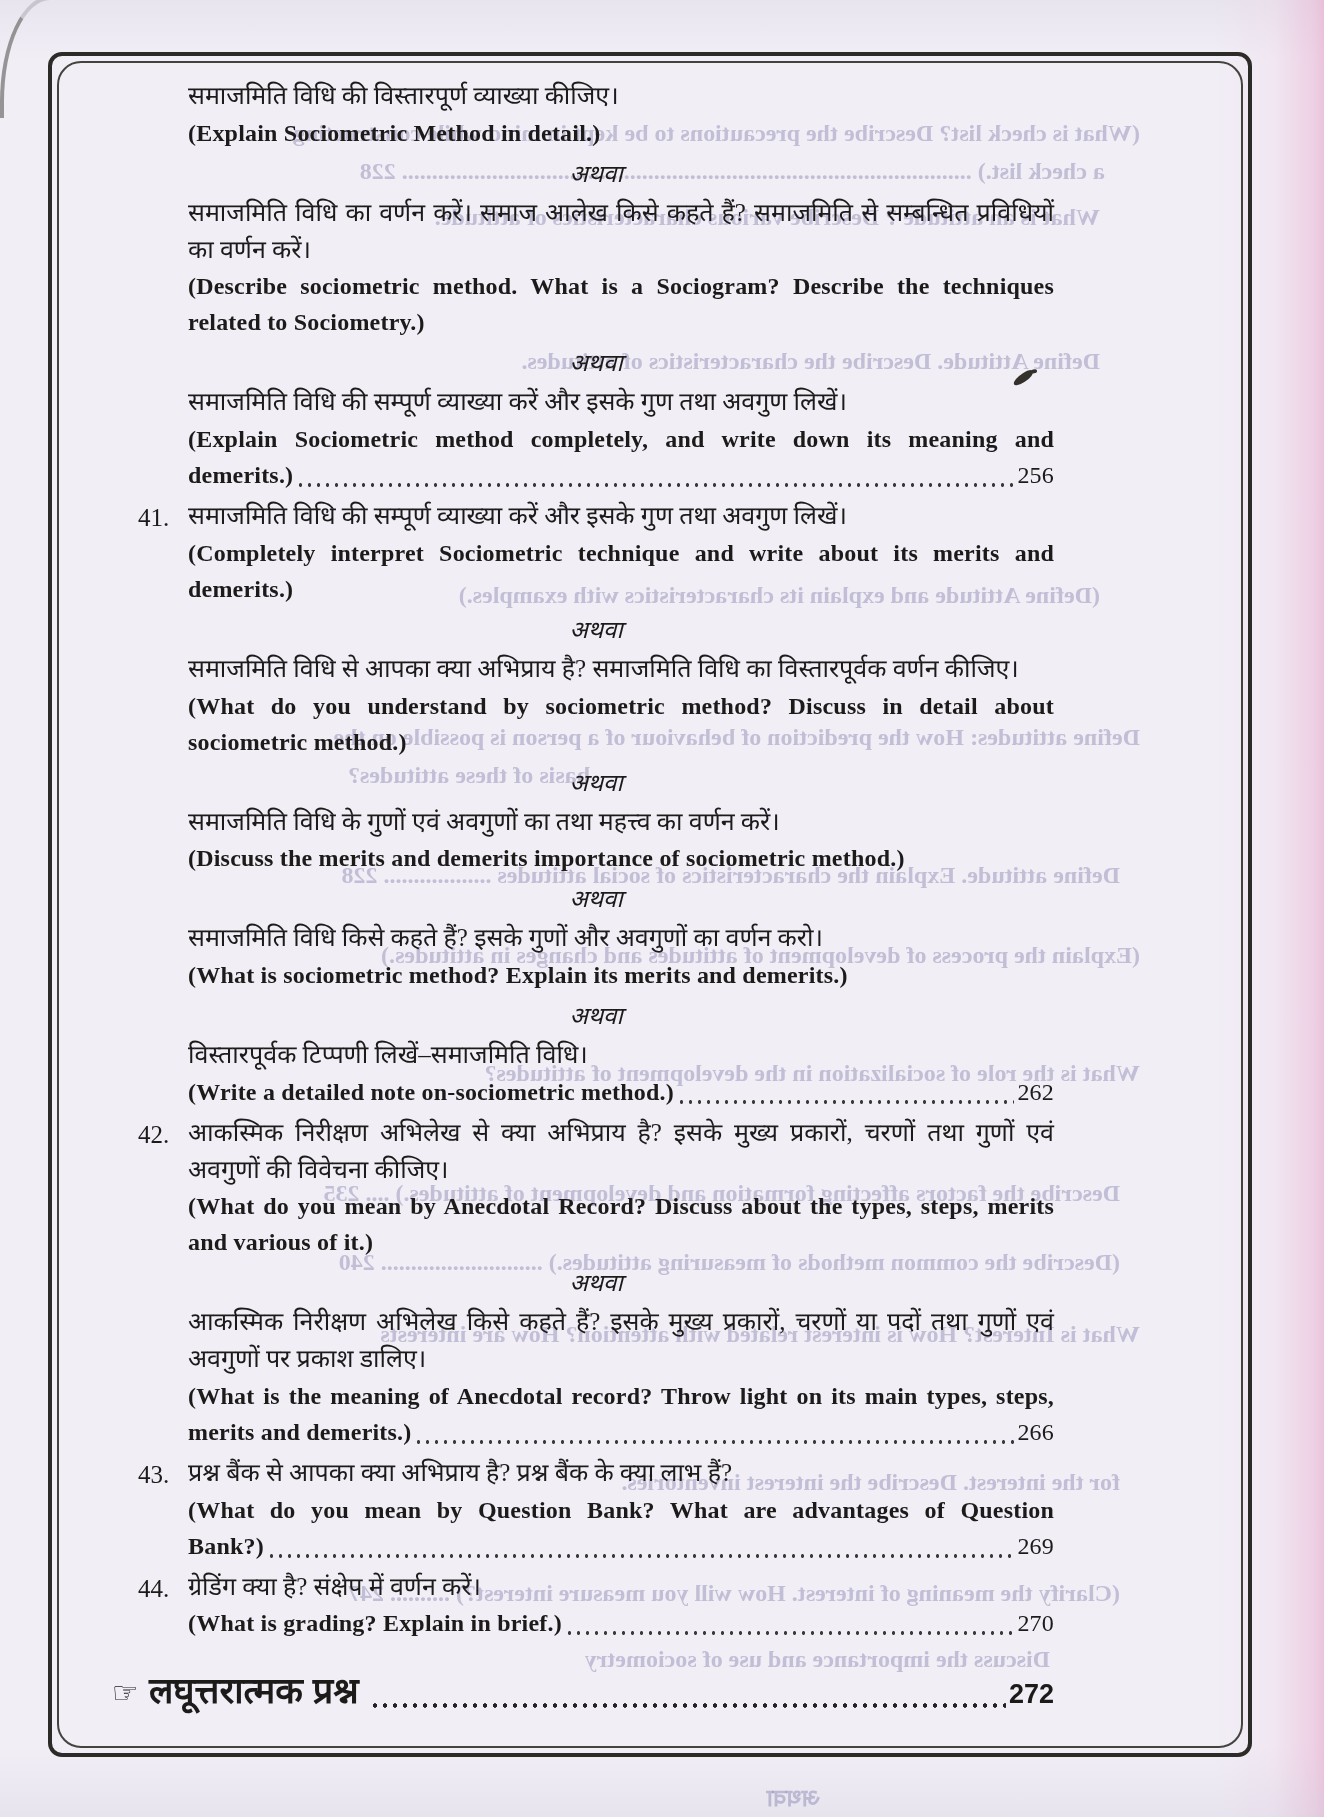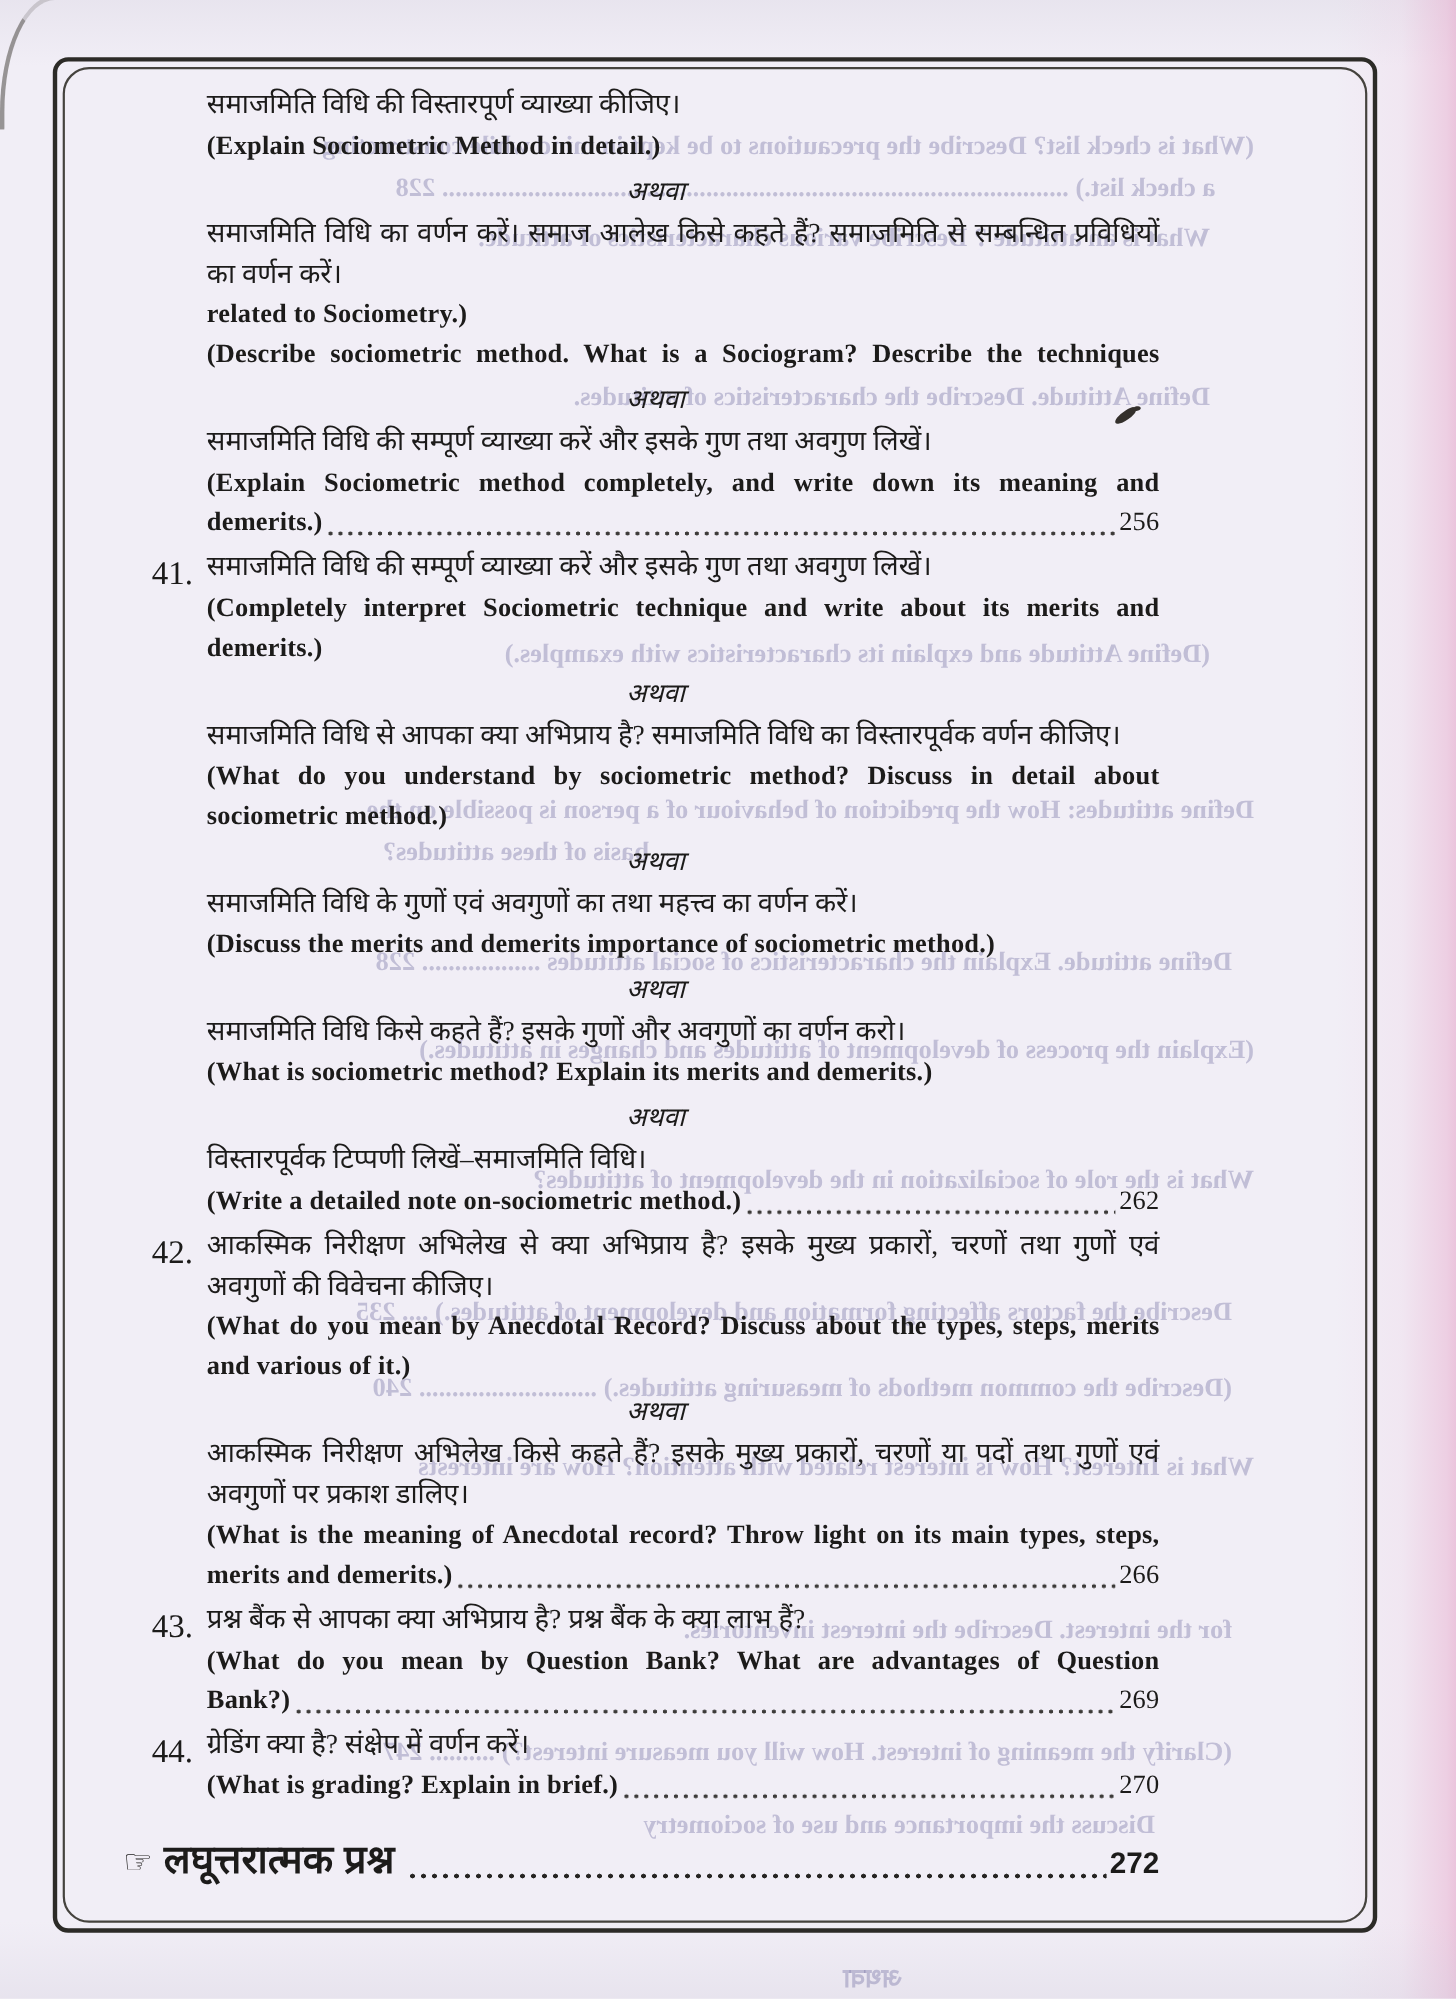--- a/index.html
+++ b/index.html
@@ -20,21 +20,21 @@
   .spine-arc{position:absolute;left:0;top:-4px;width:46px;height:118px;
     border-left:4px solid rgba(70,66,60,.65);border-top:4px solid rgba(70,66,60,.25);
     border-top-left-radius:52px 110px;opacity:.8;}
   
   .frame{position:absolute;left:48px;top:52px;right:72px;bottom:60px;
     border:4px solid #2c2b27;border-radius:14px;}
   .frame-inner{position:absolute;inset:5px;border:2px solid #45433e;border-radius:24px;pointer-events:none;}
   
   .content{position:absolute;left:86px;top:22px;width:916px;}
   .qa{position:relative;padding-left:50px;margin:0 0 5px 0;}
-  .qa .num{position:absolute;left:0;top:2px;font-size:30px;line-height:1.45;}
+  .qa .num{position:absolute;left:0;top:2px;font-size:25px;line-height:1.45;}
   .hi{font-size:25px;line-height:1.47;text-align:justify;font-weight:500;}
   .en{font-size:24px;line-height:1.5;font-weight:700;letter-spacing:.2px;}
   .en.jl{text-align:justify;text-align-last:justify;}
   .en.lastline{display:flex;align-items:flex-end;}
   .en .en-text{white-space:pre-wrap;}
   .leader{flex:1 1 auto;min-width:30px;height:1em;margin:0 3px;align-self:flex-end;
     background-image:radial-gradient(circle,#3c3a38 1.6px,rgba(0,0,0,0) 2px);
     background-size:9px 8px;background-repeat:repeat-x;background-position:left bottom 4px;}
   .pg{font-weight:400;font-size:24px;}
   .or{font-size:24px;font-style:italic;text-align:center;margin:4px 0 6px 0;font-weight:500;}
@@ -90,24 +90,24 @@
     <div class="content" id="content">
         <div class="qa">
           <div class="hi">समाजमिति विधि की विस्तारपूर्ण व्याख्या कीजिए।</div>
           <div class="en lastline">
             <span class="en-text">(Explain Sociometric Method in detail.)</span>
           </div>
         </div>
         <div class="or">अथवा</div>
         <div class="qa">
           <div class="hi">समाजमिति विधि का वर्णन करें। समाज आलेख किसे कहते हैं? समाजमिति से सम्बन्धित प्रविधियों का वर्णन करें।</div>
+          <div class="en jl">(Describe sociometric method. What is a Sociogram? Describe the techniques</div>
           <div class="en lastline">
             <span class="en-text">related to Sociometry.)</span>
           </div>
-          <div class="en jl">(Describe sociometric method. What is a Sociogram? Describe the techniques</div>
         </div>
         <div class="or">अथवा</div>
         <div class="qa">
           <div class="hi">समाजमिति विधि की सम्पूर्ण व्याख्या करें और इसके गुण तथा अवगुण लिखें।</div>
           <div class="en jl">(Explain Sociometric method completely, and write down its meaning and</div>
           <div class="en lastline">
             <span class="en-text">demerits.)</span>
             <span class="leader"></span>
             <span class="pg">256</span>
           </div>

